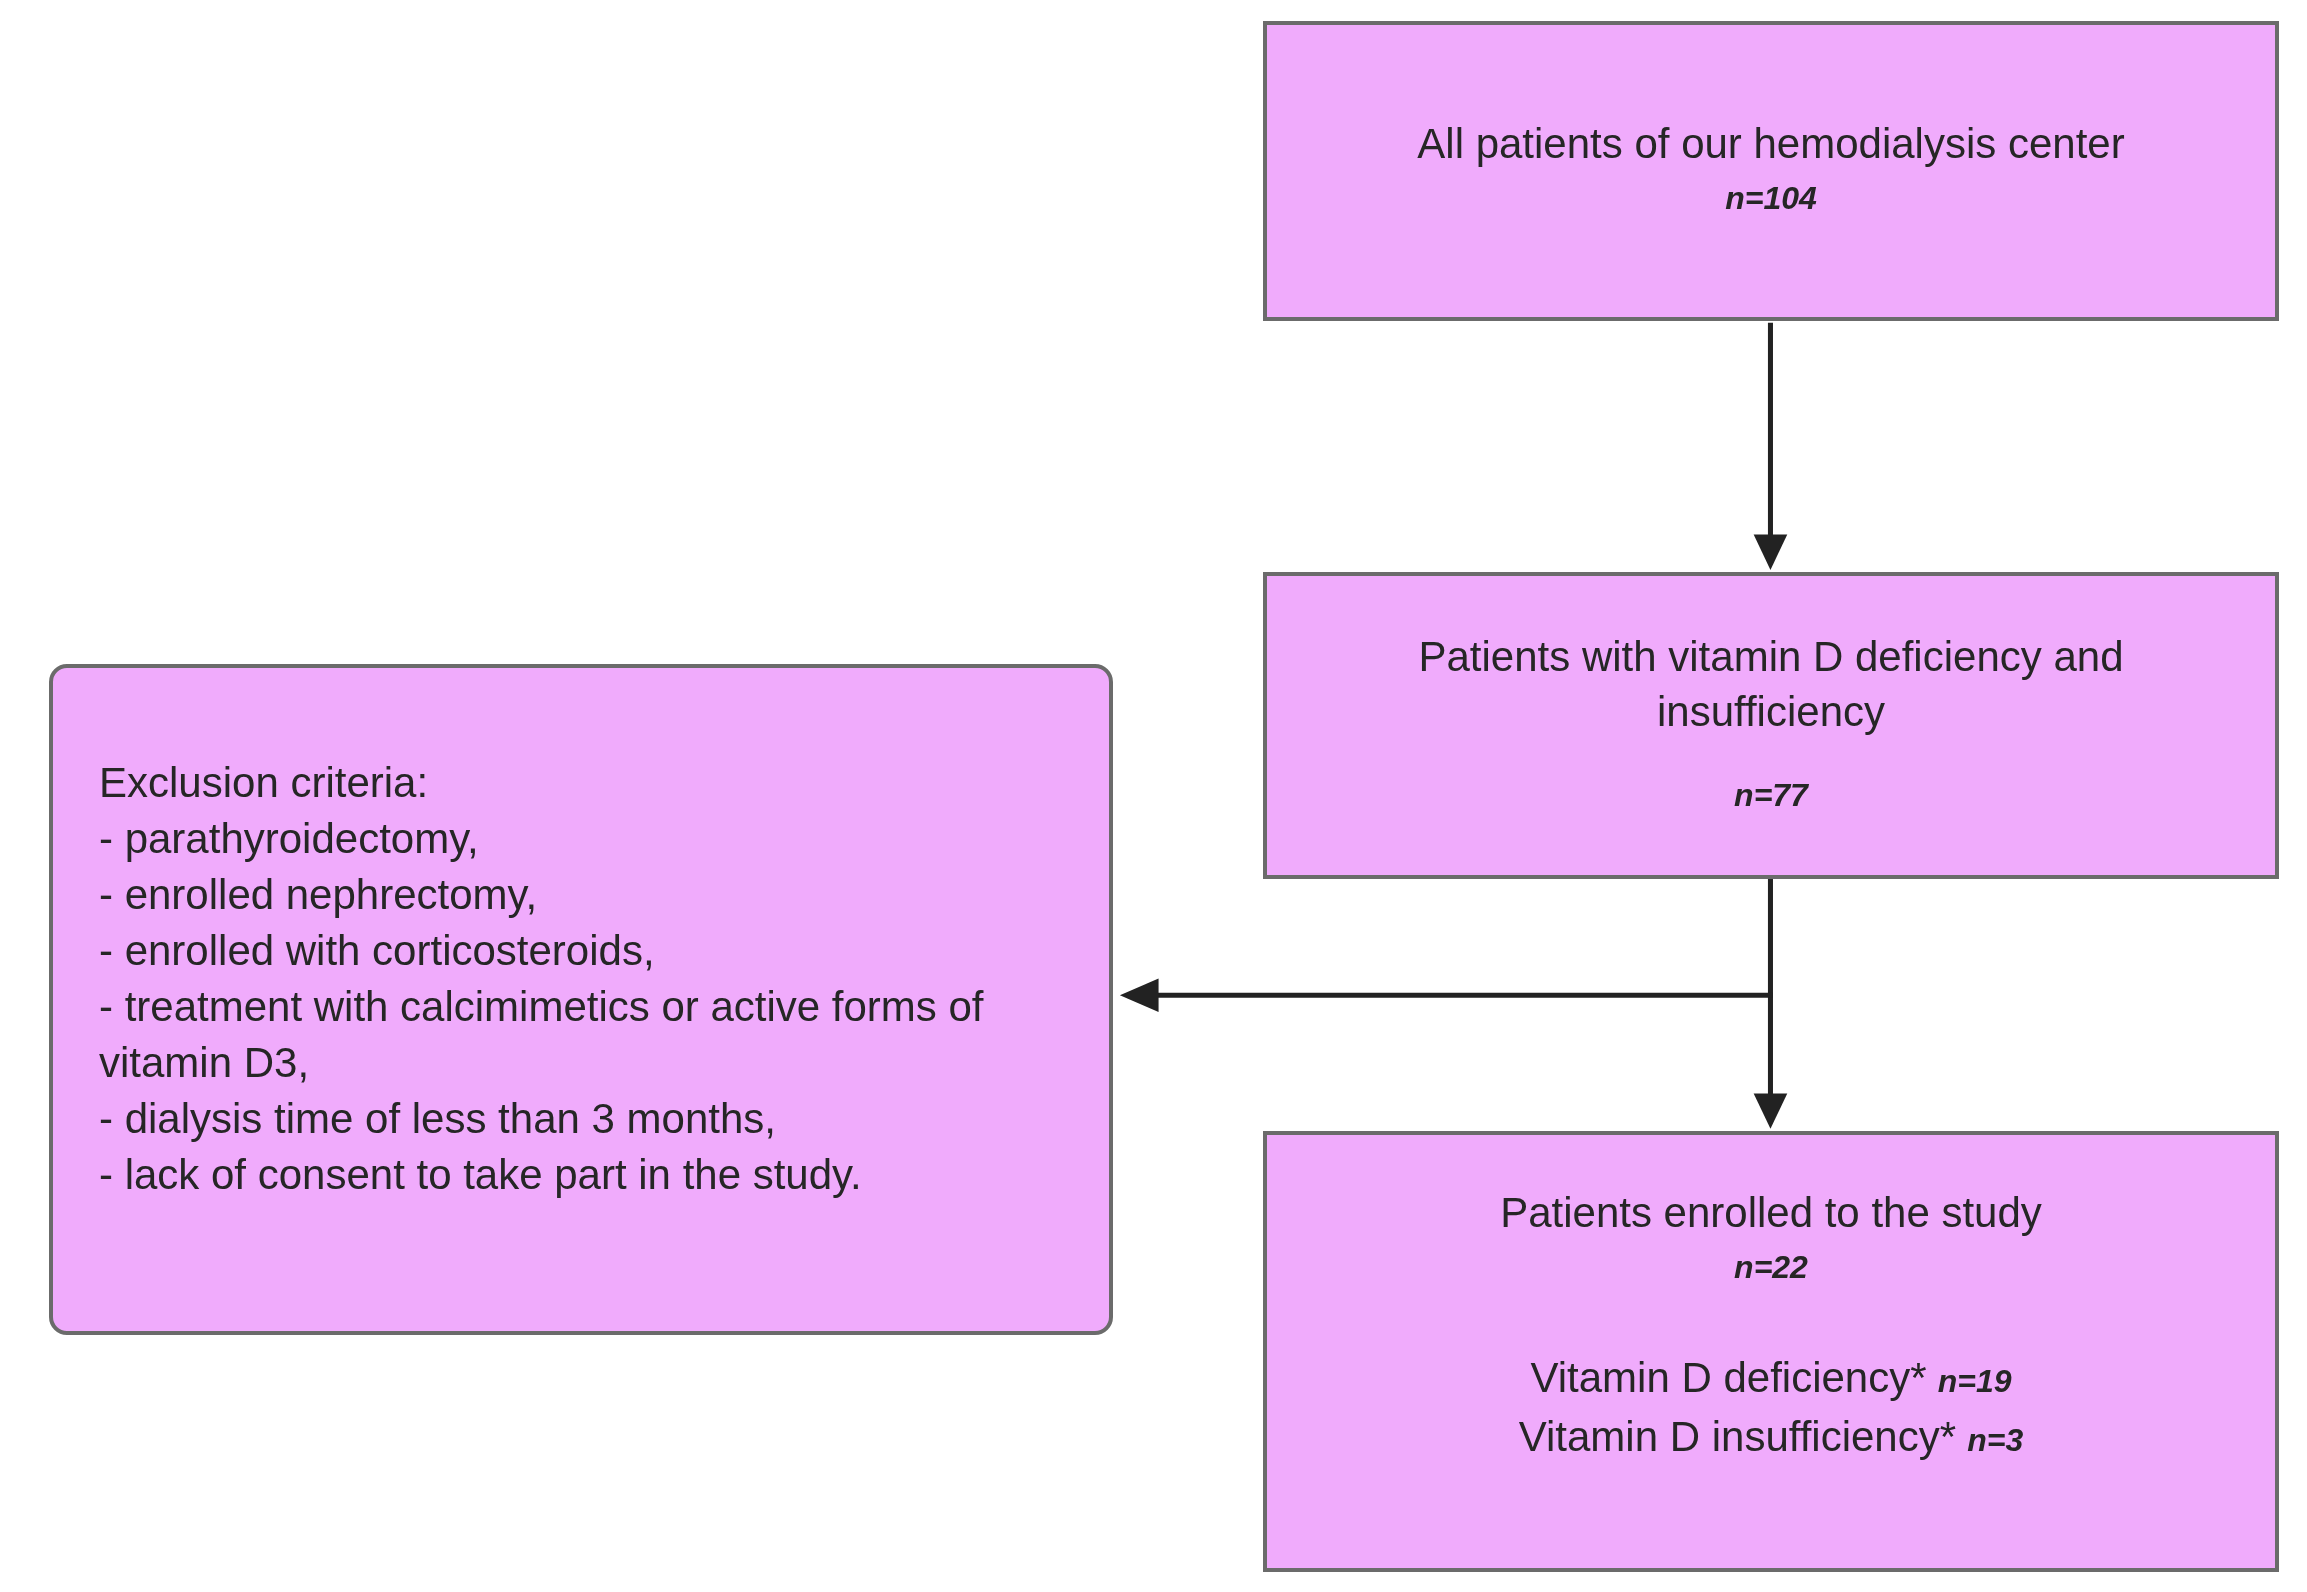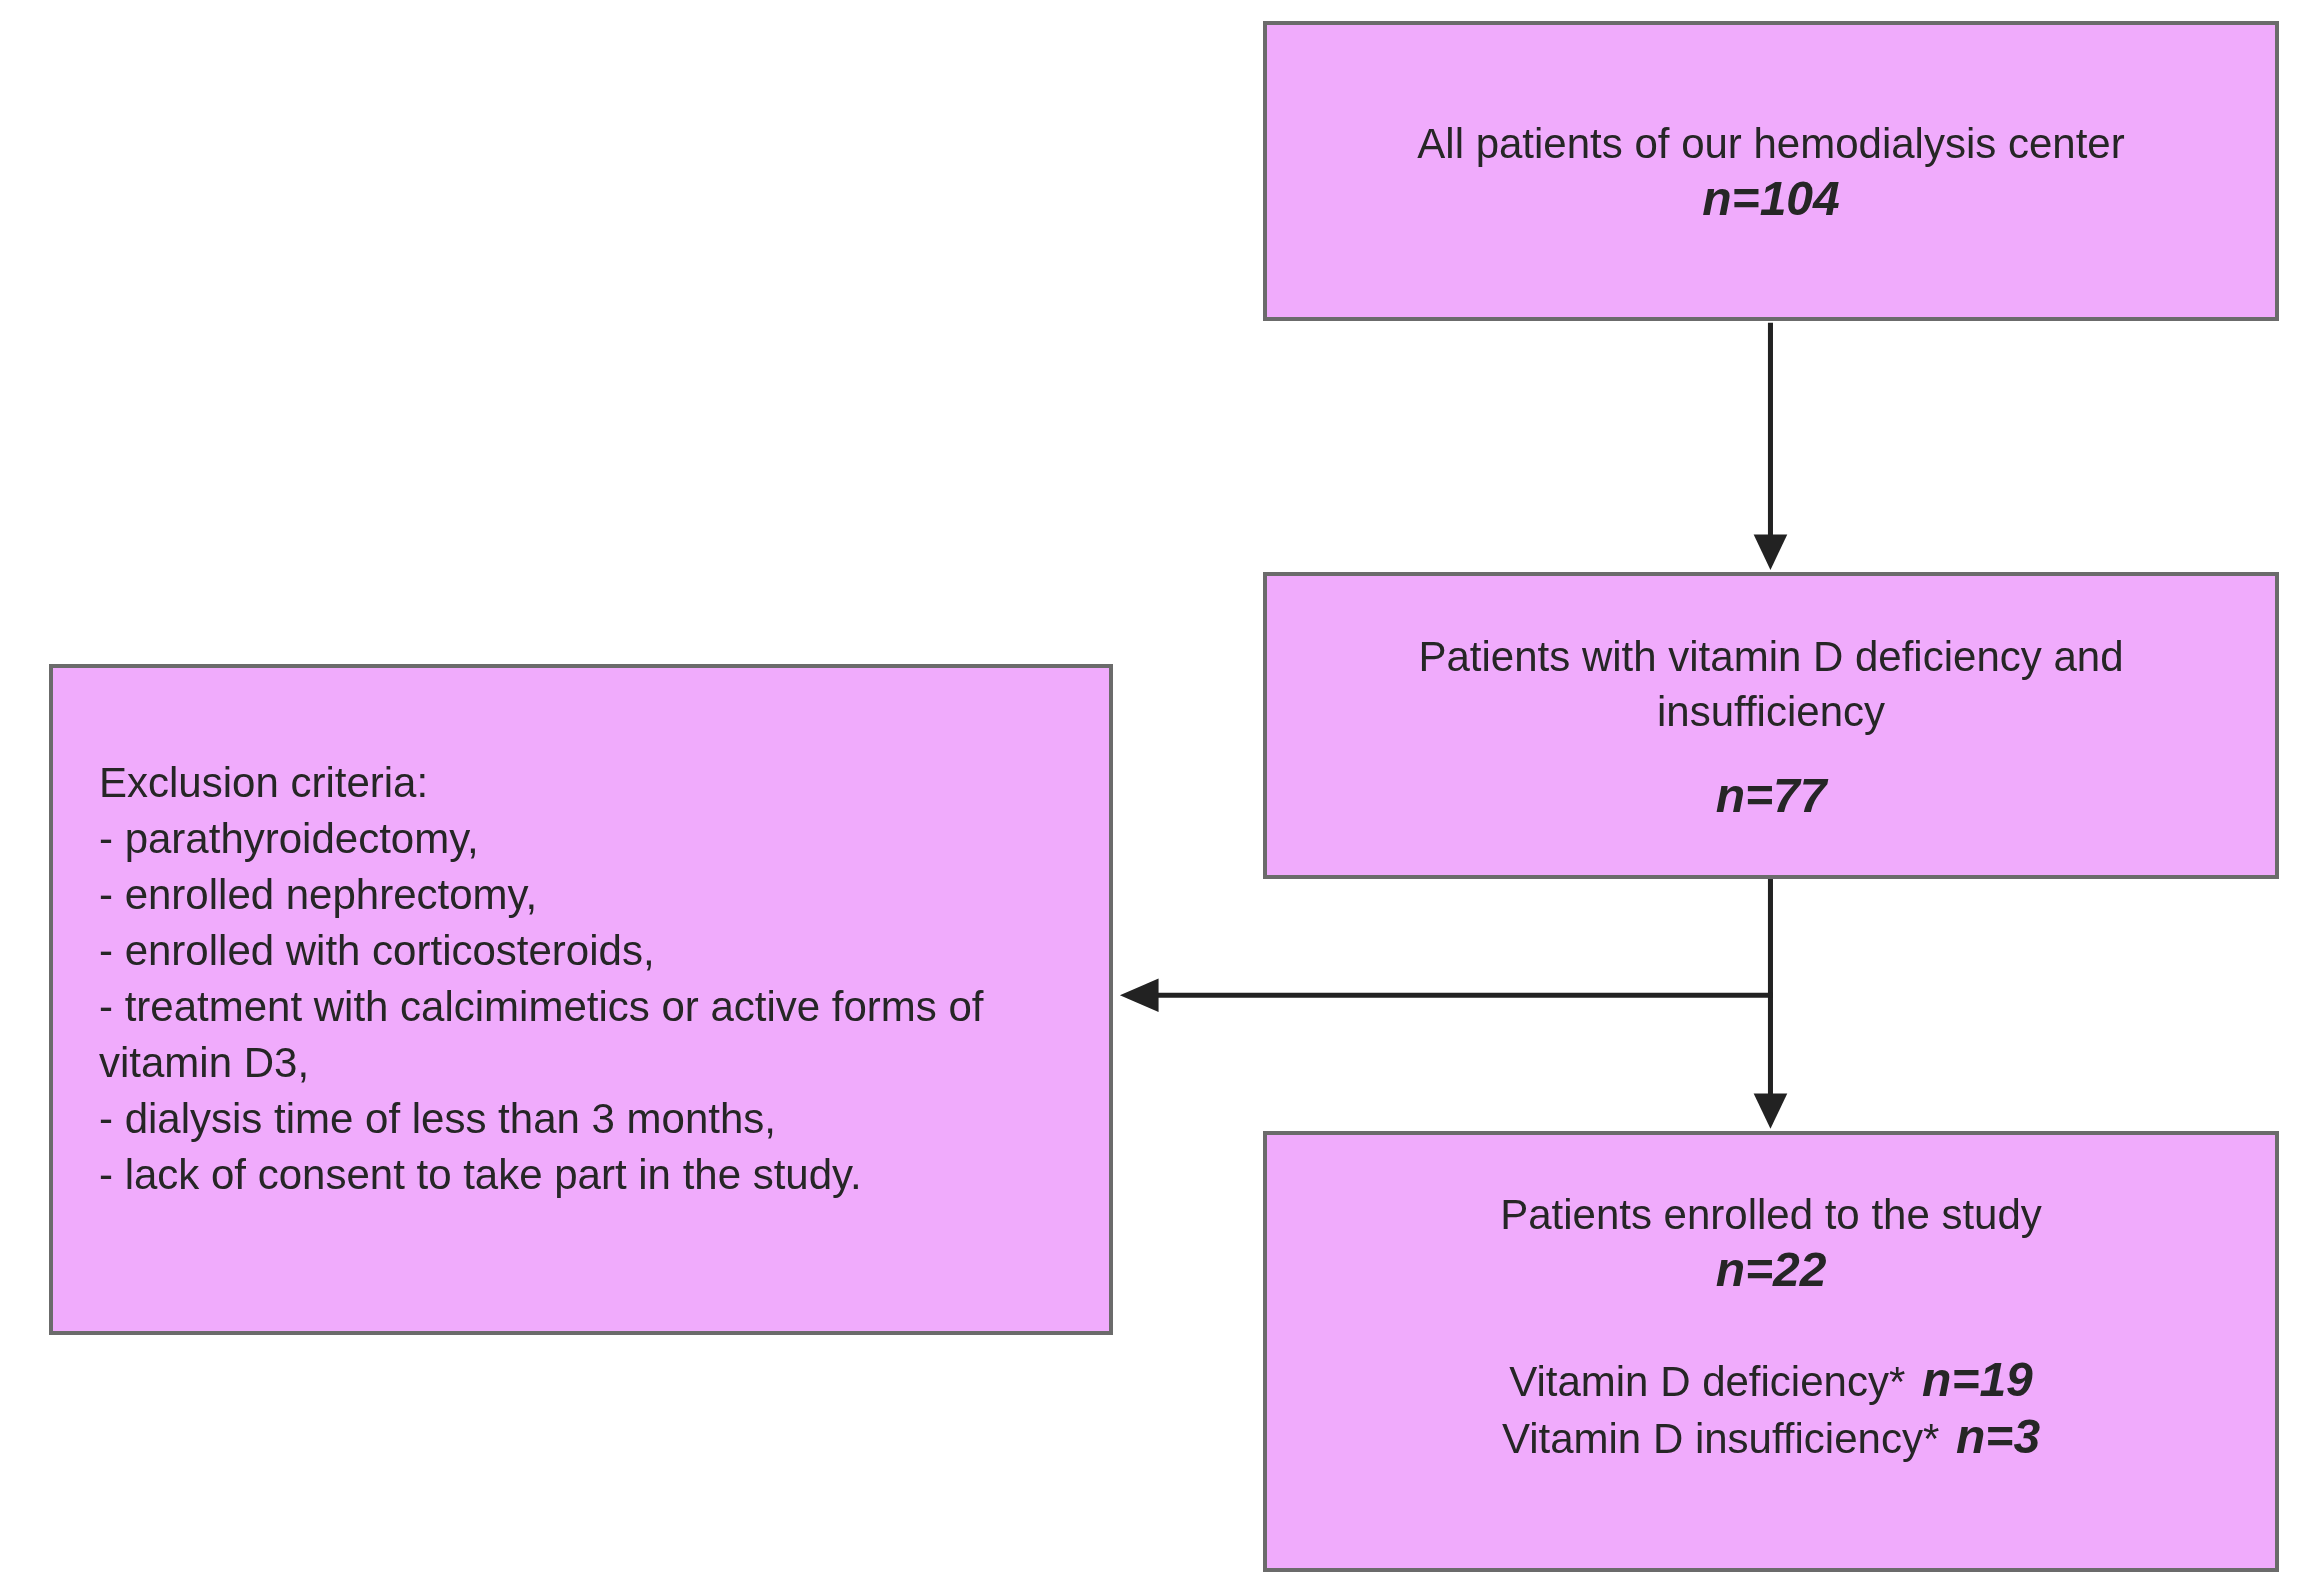--- a/index.html
+++ b/index.html
@@ -45,25 +45,26 @@
   .box-deficiency     { top: 572px;  height: 307px; gap: 29px; }
   .box-enrolled       { top: 1131px; height: 441px; padding-bottom: 50px; }
   .box-exclusion {
     left: 49px;
     top: 664px;
     width: 1064px;
     height: 671px;
     text-align: left;
     padding: 0 46px 42px 46px;
     line-height: 56px;
+    border-radius: 18px;
   }
   .n-value {
     font-weight: 700;
     font-style: italic;
-    font-size: 48px;
+    font-size: 32px;
   }
   .inline-n { margin-left: 0.35em; }
   .blank-line { height: 55px; }
 </style>
 </head>
 <body>
 
 <div class="canvas">
 
   <svg class="connectors" viewBox="0 0 2744 1894" xmlns="http://www.w3.org/2000/svg">

